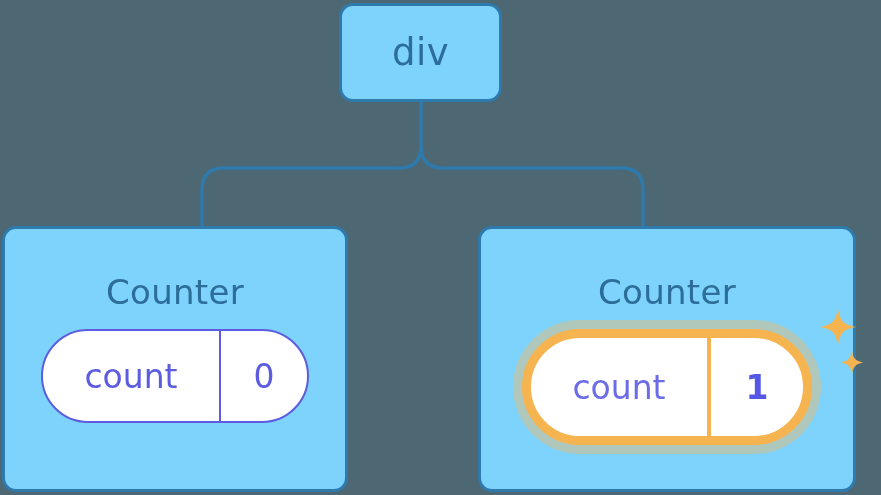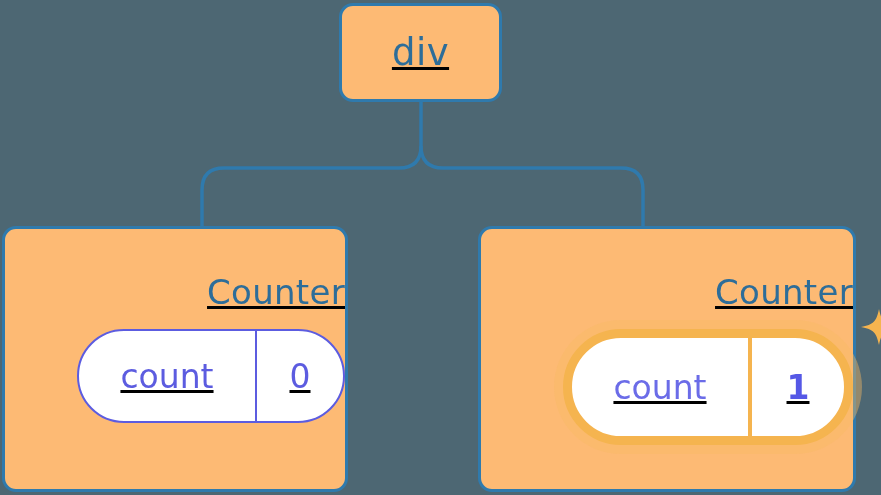--- a/index.html
+++ b/index.html
@@ -28,25 +28,24 @@
     left: 0;
     top: 0;
     width: 881px;
     height: 495px;
     pointer-events: none;
   }
 
   
   .node {
     position: absolute;
-    background: #fdba74;
+    background: #7dd3fc;
     border: 3px solid #2f7aad;
     border-radius: 14px;
     box-sizing: border-box;
-    text-decoration: underline;
   }
 
   
   #root-node {
     left: 339px;
     top: 3px;
     width: 163px;
     height: 99px;
     display: flex;
     align-items: center;
@@ -58,21 +57,21 @@
     letter-spacing: 0.5px;
     line-height: 1;
   }
 
   
   .child-node {
     top: 226px;
     height: 266px;
     display: flex;
     flex-direction: column;
-    align-items: flex-end;
+    align-items: center;
     justify-content: flex-start;
   }
   #child-node-0 { left: 2px;   width: 346px; }
   #child-node-1 { left: 478px; width: 378px; }
 
   .child-title {
     font-size: 34px;
     color: #2d6d99;
     letter-spacing: 0.3px;
     margin-top: 46px;

